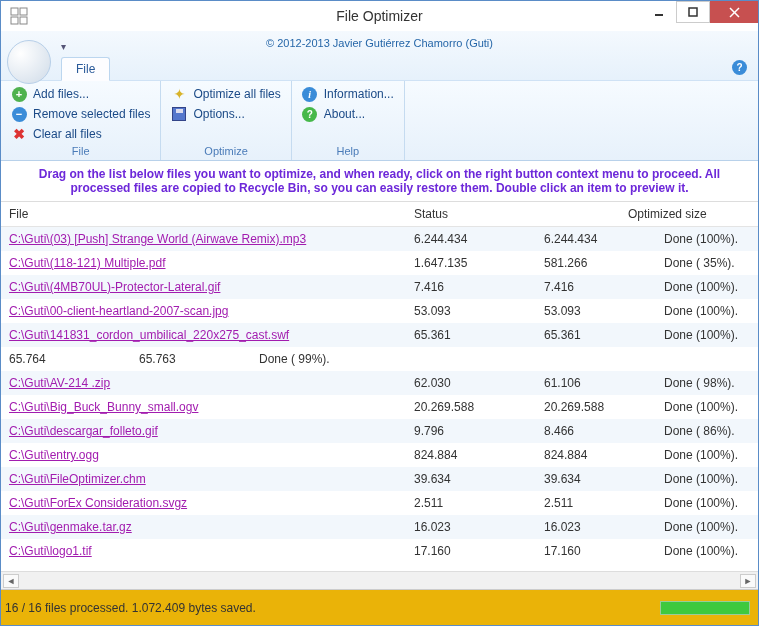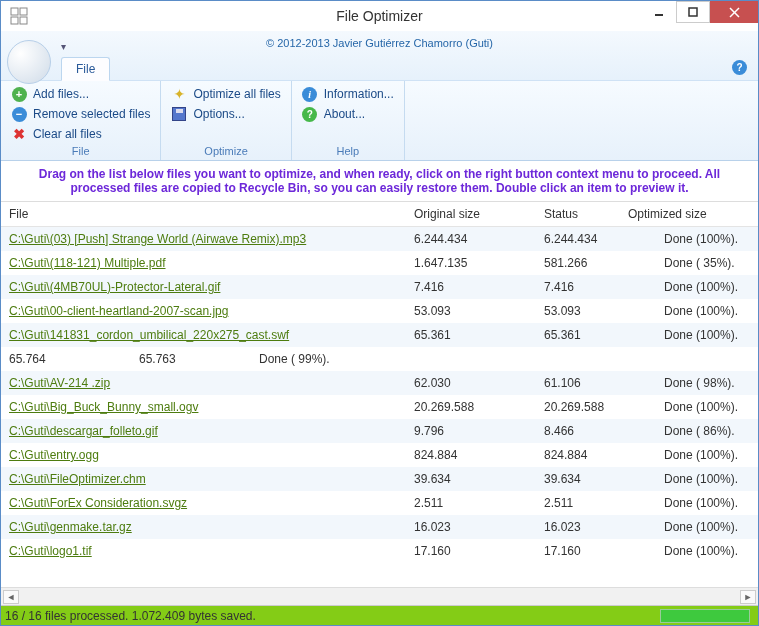--- a/index.html
+++ b/index.html
@@ -44,29 +44,29 @@
 .th, .td { padding: 5px 8px; font-size:12px; }
 .col-file { flex: 0 0 405px; }
 .col-os   { flex: 0 0 130px; }
 .col-opt  { flex: 0 0 120px; }
 .col-stat { flex: 1; }
 .th { color:#333; text-align:left;}
 .tbody { flex:1; overflow-y:scroll; overflow-x:hidden;}
 .trow { display:flex; }
 .trow:nth-child(odd){ background:#f2f7fc; }
 .trow:nth-child(even){ background:#ffffff; }
-.td a { color:#4d7c0f; text-decoration: underline; cursor:default;}
+.td a { color:#a21caf; text-decoration: underline; cursor:default;}
 .td { color:#333; white-space:nowrap; overflow:hidden; text-overflow:ellipsis;}
 
 
 .hscroll { height:18px; background:#f1f1f1; border-top:1px solid #ddd; display:flex; align-items:center; justify-content:space-between; padding:0 2px;}
 .hscroll .arrow { width:16px; height:14px; border:1px solid #ccc; background:#fafafa; display:flex; align-items:center; justify-content:center; font-size:9px; color:#666;}
 
 
-.statusbar { height:20px; background:#84cc16; border-top:1px solid #ccc; display:flex; align-items:center; padding:0 4px; font-size:12px; color:#333;justify-content:center;}
+.statusbar { height:36px; background:#eab308; border-top:1px solid #ccc; display:flex; align-items:center; padding:0 4px; font-size:12px; color:#333;justify-content:center;}
 .statusbar .progress { margin-left:auto; width:90px; height:14px; border:1px solid #9c9; background:#3ec93e; margin-right:4px;}
 
 
 .circ { width:15px; height:15px; border-radius:50%; display:inline-flex; align-items:center; justify-content:center; color:#fff; font-size:11px; font-weight:bold;}
 .circ.green { background:#4fb24f;}
 .circ.blue { background:#3a8cd8;}
 .redx { color:#d33; font-weight:bold; font-size:14px;}
 .wand { color:#d8b32a; font-size:14px;}
 .disk { width:14px;height:14px;background:#5577cc;border:1px solid #334488;display:inline-block; position:relative;}
 .disk::after{content:"";position:absolute;top:1px;left:3px;width:7px;height:4px;background:#dde;}
@@ -184,21 +184,20 @@
       </div>
       <div class="tgroup-label">Help</div>
     </div>
   </div>
 
   <div class="instruction">Drag on the list below files you want to optimize, and when ready, click on the right button context menu to proceed. All processed files are copied to Recycle Bin, so you can easily restore them. Double click an item to preview it.</div>
 
   <div class="table-wrap">
     <div class="thead">
       <div class="th col-file">File</div>
-      <div class="th col-os">Original size</div>
       <div class="th col-stat">Status</div>
       <div class="th col-opt">Optimized size</div>
     </div>
     <div class="tbody" id="tbody">
         <div class="trow">
           <div class="td col-file"><a>C:\Guti\(03) [Push] Strange World (Airwave Remix).mp3</a></div>
           <div class="td col-os">6.244.434</div>
           <div class="td col-opt">6.244.434</div>
           <div class="td col-stat">Done (100%).</div>
         </div>

